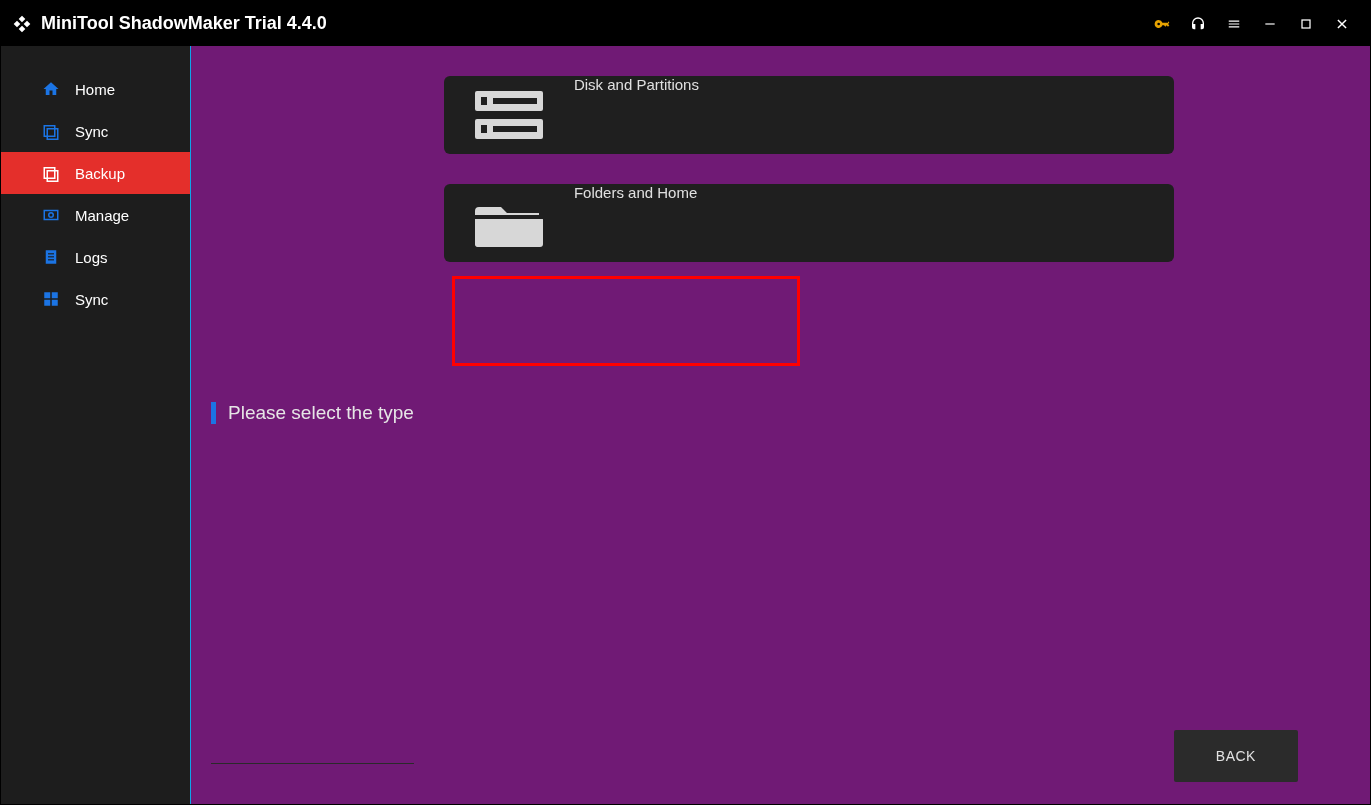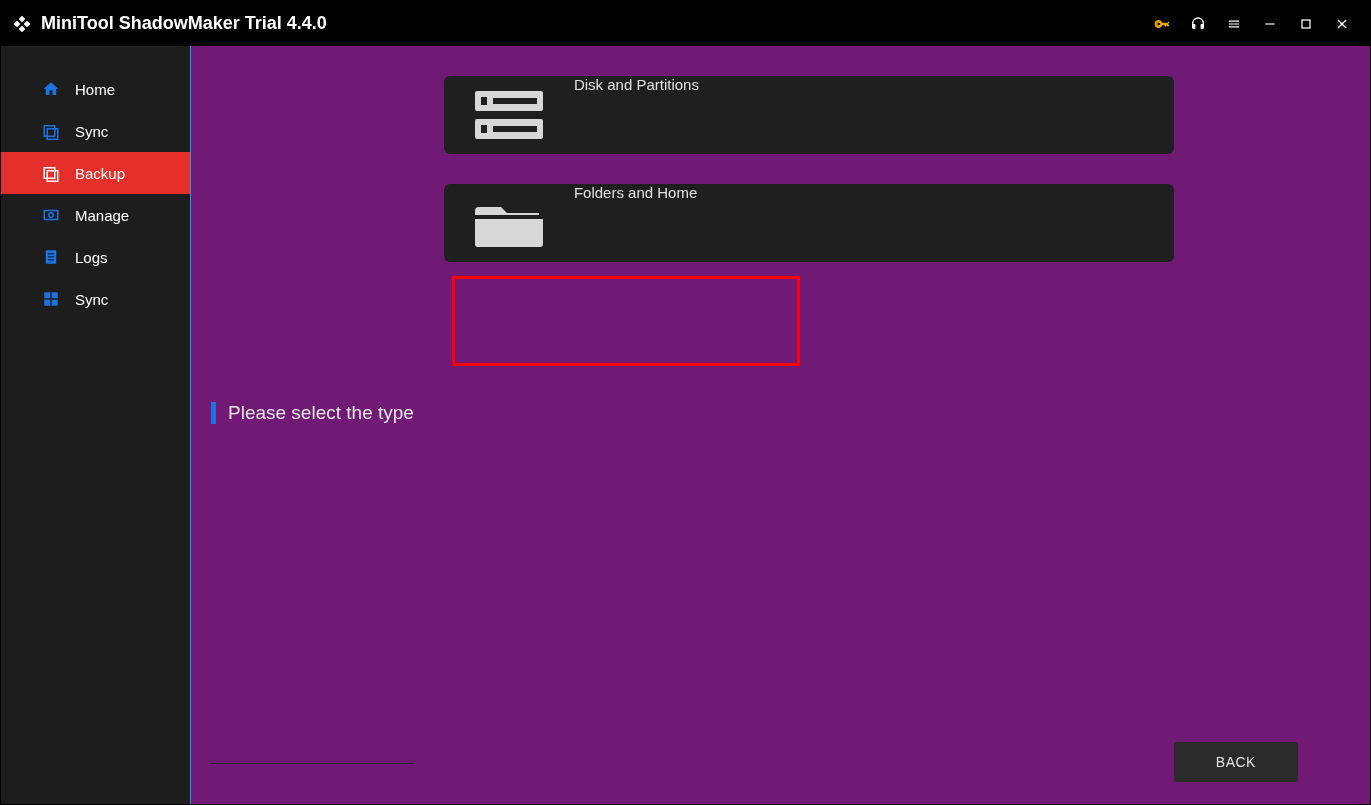--- a/index.html
+++ b/index.html
@@ -35,21 +35,21 @@
   .main-heading .txt { color: #e6e6e6; font-size: 19px; }
 
   .options { padding-left: 30px; }
   .opt { width: 730px; height: 78px; background: #1f1f1f; border-radius: 6px; display: flex; margin-bottom: 30px; cursor: pointer; }
   .opt.highlight { position: relative; }
   .opt .ico { width: 130px; display:flex; align-items:center; justify-content:center; }
   .opt .lbl { color: #e0e0e0; font-size: 15px; }
   .highlight-box { position:absolute; left:261px; top:230px; width:348px; height:90px; border:3px solid #ff0000; pointer-events:none; }
 
   .footer { margin-top:auto; padding-left: 0; padding-bottom: 2px; }
-  .back-btn { width: 124px; height: 40px; background: #2b2b2b; color: #e2e2e2; font-size: 14px; letter-spacing: 0.5px; display:flex; align-items:center; justify-content:center; border-radius: 2px; cursor:pointer; }
+  .back-btn { width: 124px; height: 52px; background: #2b2b2b; color: #e2e2e2; font-size: 14px; letter-spacing: 0.5px; display:flex; align-items:center; justify-content:center; border-radius: 2px; cursor:pointer; }
 </style>
 </head>
 <body>
 
 <div class="app">
 
   <div class="titlebar">
     <span class="logo">
       <svg width="20" height="20" viewBox="0 0 24 24">
           <path fill="#fff" d="M12 2 8 6l4 4 4-4-4-4zm0 20 4-4-4-4-4 4 4 4zM2 12l4-4 4 4-4 4-4-4zm20 0-4 4-4-4 4-4 4 4z"></path>

